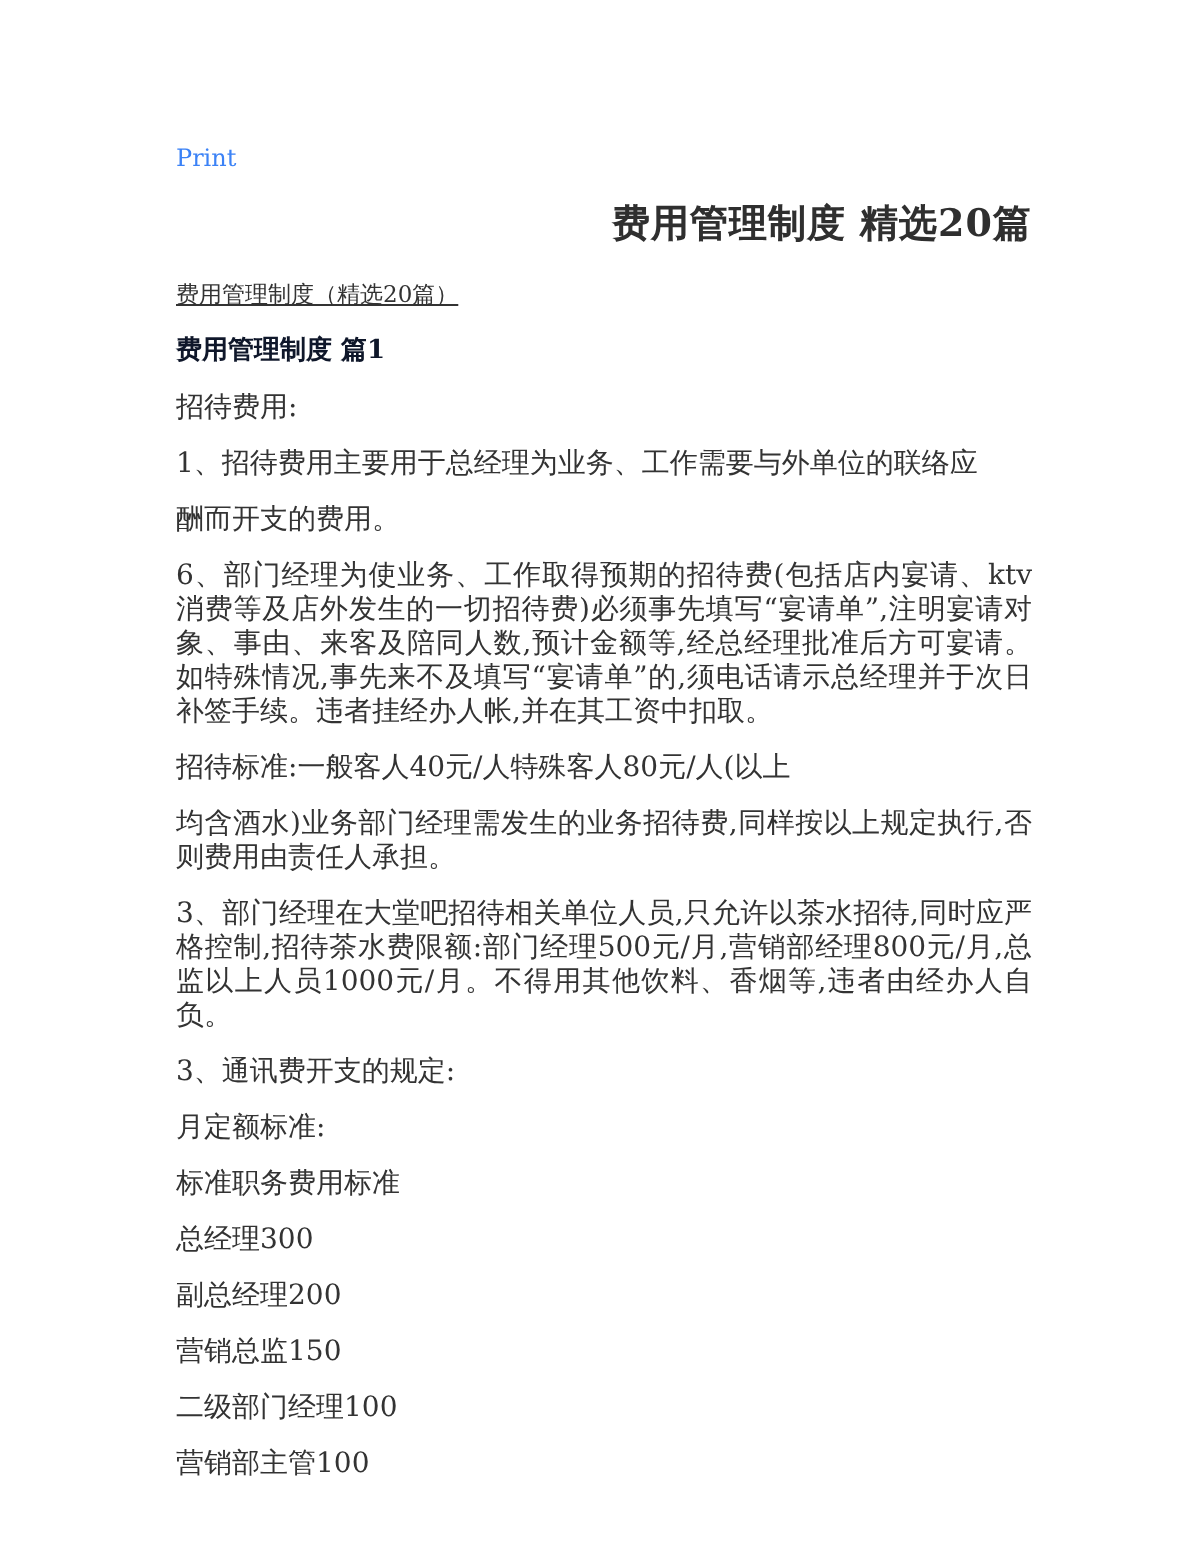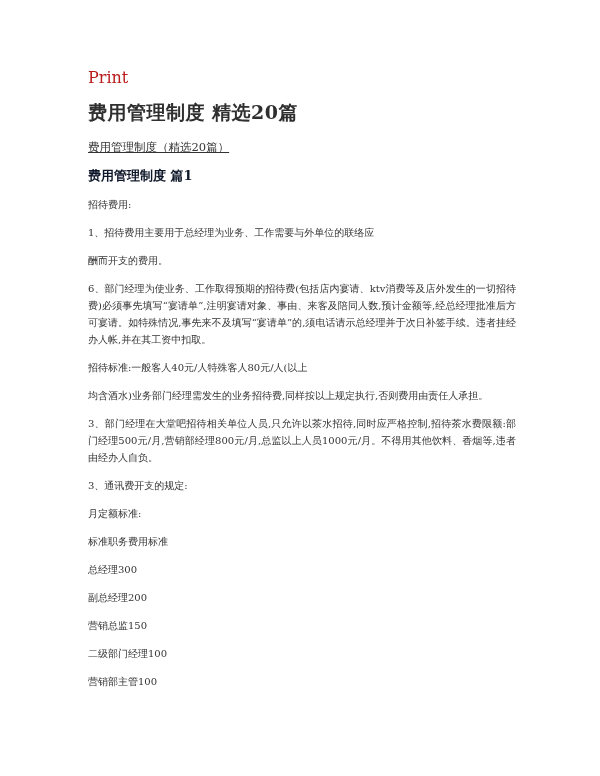--- a/index.html
+++ b/index.html
@@ -15,51 +15,51 @@
     color: #333333;
   }
   .page {
     box-sizing: border-box;
     width: 600px;
     height: 776px;
     padding: 68px 84px 20px 88px;
     background: #ffffff;
   }
   .print-label {
-    font-size: 16px;
+    font-size: 12px;
     line-height: 14px;
-    color: #b91c1c;
+    color: #3b82f6;
     display: inline-block;
     cursor: pointer;
     text-decoration: none;
   }
   .doc-title {
     font-size: 19px;
     font-weight: bold;
-    text-align: left;
+    text-align: right;
     line-height: 24px;
     margin: 13px 0 15px 0;
     letter-spacing: 0.5px;
     color: #2f2f2f;
   }
   .doc-subtitle {
     font-size: 11.5px;
     line-height: 17px;
     margin: 0 0 11px 0;
     text-decoration: underline;
   }
   .section-heading {
     font-size: 13px;
     font-weight: bold;
     line-height: 17px;
     margin: 0 0 12px 0;
     color: #0f172a;
   }
   .para {
-    font-size: 10px;
+    font-size: 14px;
     line-height: 17px;
     margin: 0 0 11px 0;
     text-align: justify;
     word-break: break-all;
   }
 </style>
 </head>
 <body>
 
 <div class="page">

